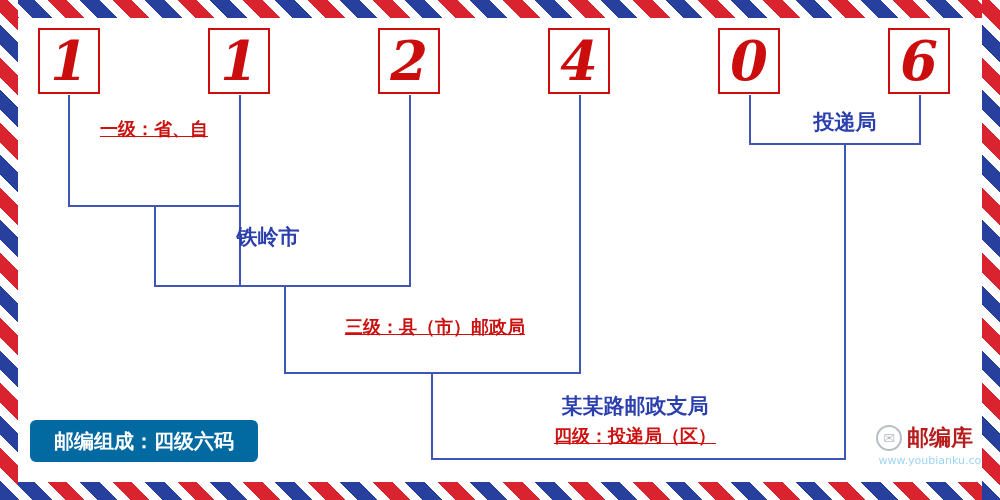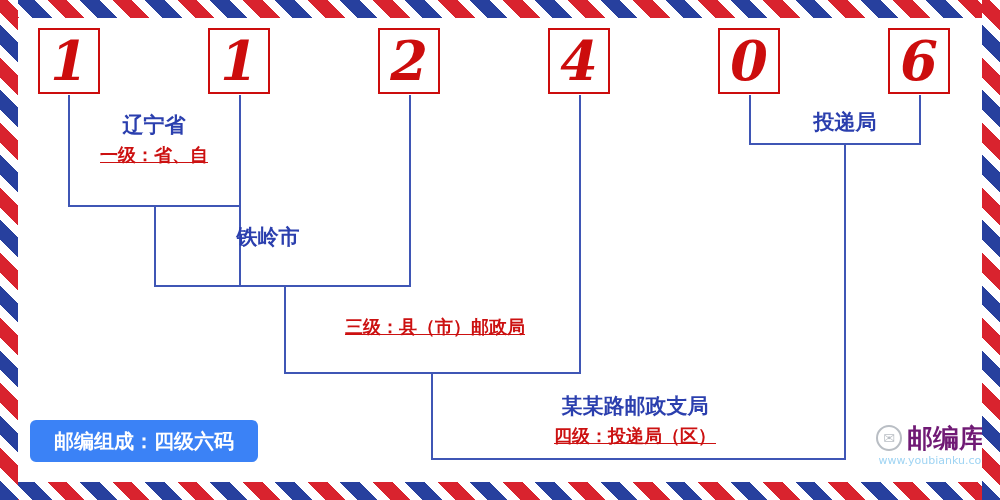--- a/index.html
+++ b/index.html
@@ -39,34 +39,34 @@
   .label-title{
     color:#2b3fae;font-weight:bold;font-size:21px;line-height:26px;
   }
   .label-desc{
     color:#cc1111;font-weight:600;font-size:18px;line-height:25px;margin-top:4px;text-decoration:underline;
   }
 
   
   .badge{
     position:absolute;left:30px;top:420px;width:228px;height:42px;
-    background:#3b82f6;border-radius:6px;
+    background:#0369a1;border-radius:6px;
     color:#ffffff;font-weight:bold;font-size:20px;line-height:42px;text-align:center;
   }
 
   
   .brand{position:absolute;left:876px;top:424px;width:116px;}
   .brand-row{display:flex;align-items:center;justify-content:flex-start;}
   .brand-circle{
     width:26px;height:26px;border:2px solid #b9bec4;border-radius:50%;
     display:flex;align-items:center;justify-content:center;
     color:#b9bec4;font-size:14px;line-height:26px;box-sizing:border-box;
     margin-right:5px;flex:0 0 auto;
   }
-  .brand-name{color:#701a75;font-weight:bold;font-size:26px;line-height:28px;}
+  .brand-name{color:#b91c1c;font-weight:bold;font-size:22px;line-height:28px;}
   .brand-url{color:#9fd4f3;font-size:11px;line-height:13px;text-align:right;margin-top:2px;}
 </style>
 </head>
 <body>
 
 <div class="stage">
 
   <div class="edge edge-h edge-top"></div>
   <div class="edge edge-h edge-bottom"></div>
   <div class="edge edge-v edge-left"></div>
@@ -101,21 +101,20 @@
   <div class="line" style="left:284px;top:372px;width:297px;height:2px"></div>
   <div class="line" style="left:579px;top:95px;width:2px;height:279px"></div>
   <div class="line" style="left:431px;top:372px;width:2px;height:88px"></div>
   <div class="line" style="left:431px;top:458px;width:415px;height:2px"></div>
   <div class="line" style="left:844px;top:143px;width:2px;height:317px"></div>
   <div class="line" style="left:749px;top:143px;width:172px;height:2px"></div>
   <div class="line" style="left:749px;top:95px;width:2px;height:50px"></div>
   <div class="line" style="left:919px;top:95px;width:2px;height:50px"></div>
 
   <div class="label-block" style="left:68px;top:112px;width:172px">
-    <div class="label-title">辽宁省</div>
     <div class="label-desc">
       <div>一级：省、自</div>
     </div>
   </div>
 
   <div class="label-block" style="left:180px;top:224px;width:176px">
     <div class="label-title">铁岭市</div>
   </div>
 
   <div class="label-block" style="left:325px;top:310px;width:220px">

